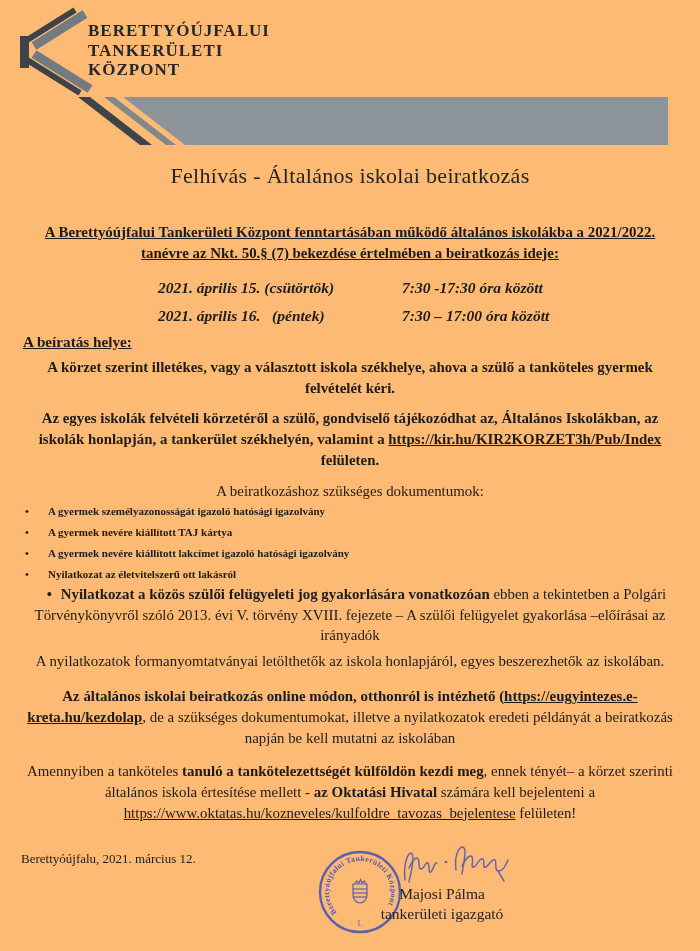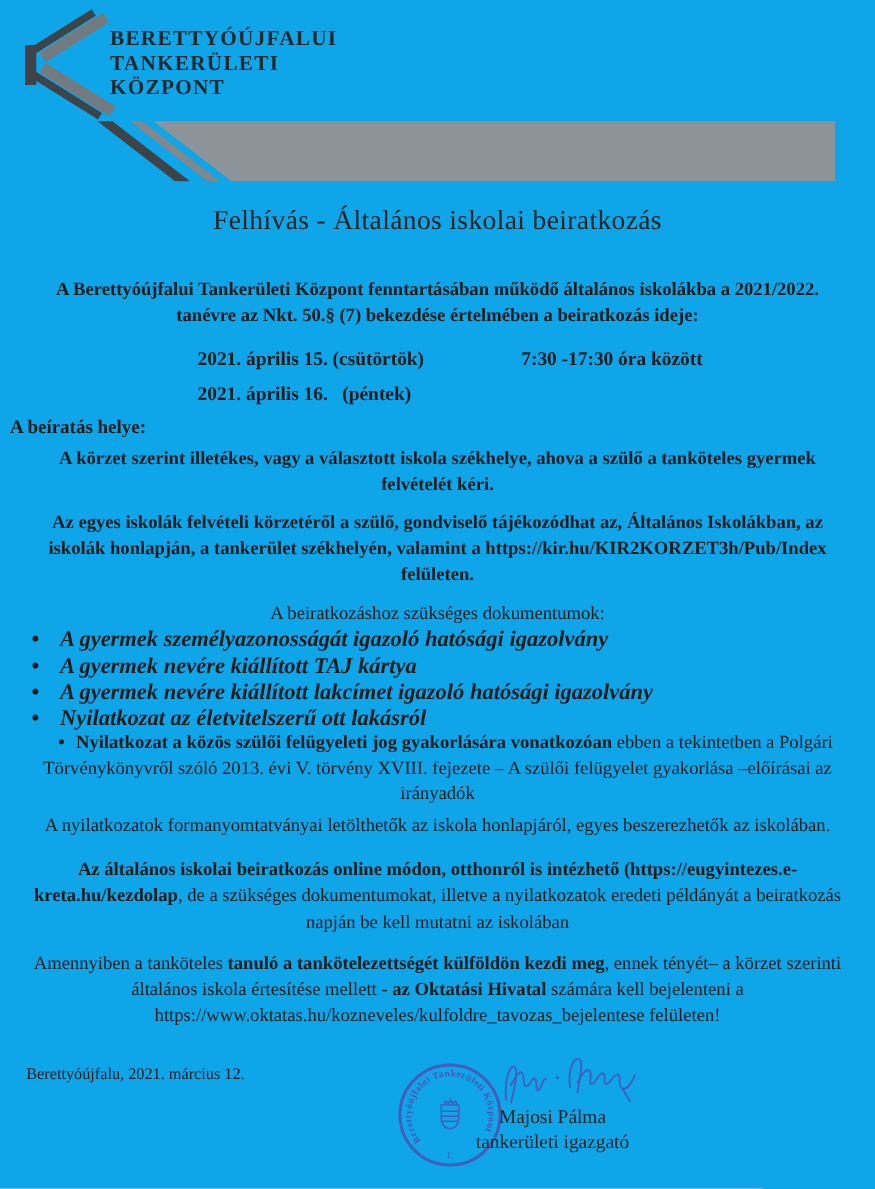--- a/index.html
+++ b/index.html
@@ -1,45 +1,45 @@
 <!DOCTYPE html>
 <html lang="hu"><head>
 <meta charset="utf-8">
 <style>
   html,body { margin:0; padding:0; background:#e9e9e9; }
   .page {
     position:relative; width:700px; height:951px; margin:0 auto;
-    background:#0ea5e9; overflow:hidden;
+    background:#fdba74; overflow:hidden;
     font-family:"Liberation Serif", serif; color:#1c1c1c;
   }
   .abs { position:absolute; }
   .b { font-weight:bold; }
-  .u { }
+  .u { text-decoration:underline; }
   .justify { text-align:justify; }
   .para { font-size:14.9px; line-height:20.8px;text-align:center; }
 
   .org-name {
     left:88px; top:21px; width:260px;
     font-weight:bold; font-size:17px; line-height:19.5px;
     letter-spacing:1px; color:#23282c;
   }
   .doc-title {
     left:0; top:163px; width:700px; text-align:center;
     font-size:22px; letter-spacing:0.3px; color:#242424;
   }
   .intro { left:21px; top:222px; width:658px; }
-  .sched-row { left:0; width:700px; height:22px; font-size:15.5px; font-weight:bold; }
+  .sched-row { left:0; width:700px; height:22px; font-size:15.5px; font-weight:bold;font-style:italic; }
   .sched-date { position:absolute; left:158px; white-space:pre-wrap; }
-  .sched-time { position:absolute; left:417px; }
-  .loc-head { left:8px; top:333px; font-size:15.2px; }
+  .sched-time { position:absolute; left:402px; }
+  .loc-head { left:23px; top:333px; font-size:15.2px; }
   .loc-body { left:21px; top:357px; width:658px; }
   .district  { left:21px; top:408px; width:658px; }
   .docs-head { left:21px; top:481px; width:658px; }
   .bullets   { left:21px; top:501px; width:658px; }
-  .bullet-row { display:flex; line-height:21px; font-size:18px; font-weight:bold;font-style:italic; }
+  .bullet-row { display:flex; line-height:21px; font-size:11px; font-weight:bold; }
   .bullet-row::before { content:"•"; width:23px; flex:0 0 23px; padding-left:4px; font-weight:bold; }
   .custody   { left:21px; top:584px; width:658px; line-height:20.6px; }
   .custody .bullet-glyph { display:inline-block; width:23px; padding-left:4px; font-weight:bold; }
   .forms-note { left:21px; top:651px; width:658px; }
   .online    { left:21px; top:686px; width:658px; }
   .abroad    { left:21px; top:761px; width:658px; }
   .place-date { left:21px; top:851px; font-size:13px; }
   .stamp-svg { left:314px; top:846px; }
   .sig-svg   { left:398px; top:836px; }
   .signer    { left:372px; top:884px; width:140px; text-align:center;
@@ -73,20 +73,21 @@
   <div class="abs doc-title">Felhívás - Általános iskolai beiratkozás</div>
 
   <div class="abs para intro b u justify">A Berettyóújfalui Tankerületi Központ fenntartásában működő általános iskolákba a 2021/2022. tanévre az Nkt. 50.§ (7) bekezdése értelmében a beiratkozás ideje:</div>
 
   <div class="abs sched-row" style="top:279px">
     <span class="sched-date">2021. április 15. (csütörtök)</span>
     <span class="sched-time">7:30 -17:30 óra között</span>
   </div>
   <div class="abs sched-row" style="top:307px">
     <span class="sched-date">2021. április 16.   (péntek)</span>
+    <span class="sched-time">7:30 – 17:00 óra között</span>
   </div>
 
   <div class="abs loc-head b u">A beíratás helye:</div>
   <div class="abs para loc-body b justify">A körzet szerint illetékes, vagy a választott iskola székhelye, ahova a szülő a tanköteles gyermek felvételét kéri.</div>
 
   <div class="abs para district b justify">
     <span>Az egyes iskolák felvételi körzetéről a szülő, gondviselő tájékozódhat az, Általános Iskolákban, az iskolák honlapján, a tankerület székhelyén, valamint a </span><span class="u">https://kir.hu/KIR2KORZET3h/Pub/Index</span><span> felületen.</span>
   </div>
 
   <div class="abs para docs-head">A beiratkozáshoz szükséges dokumentumok:</div>

